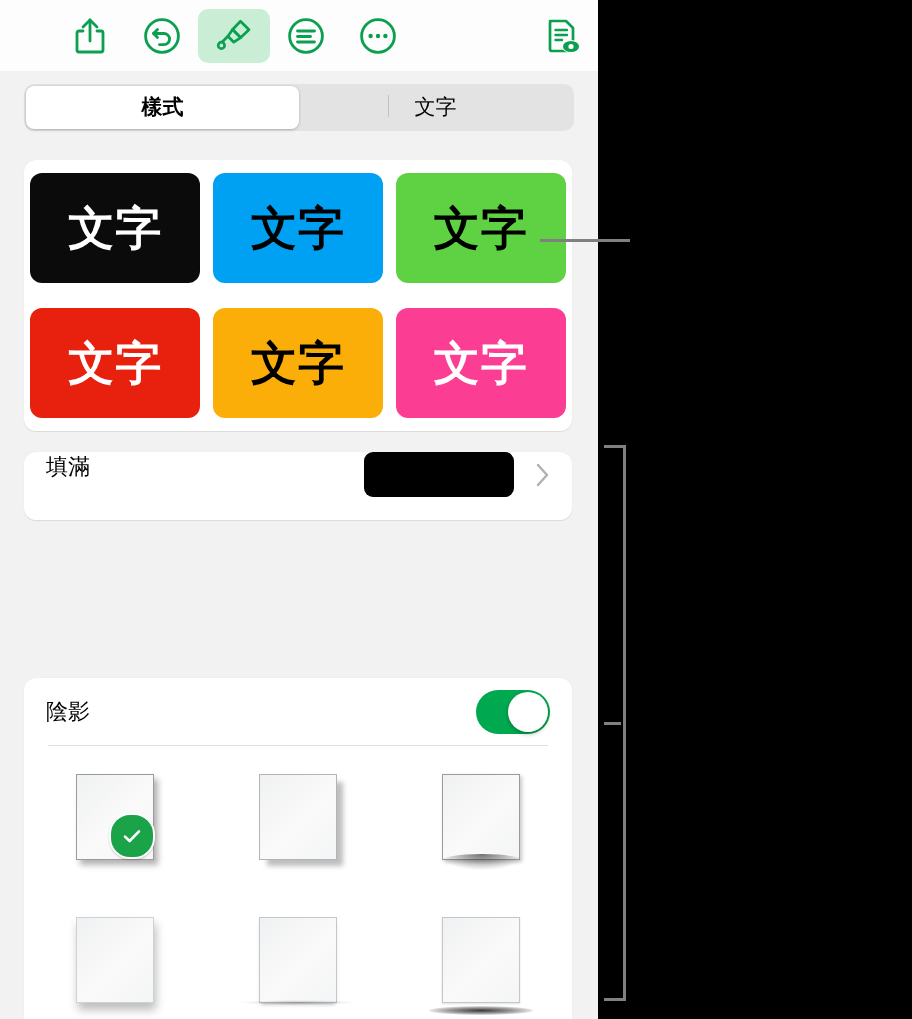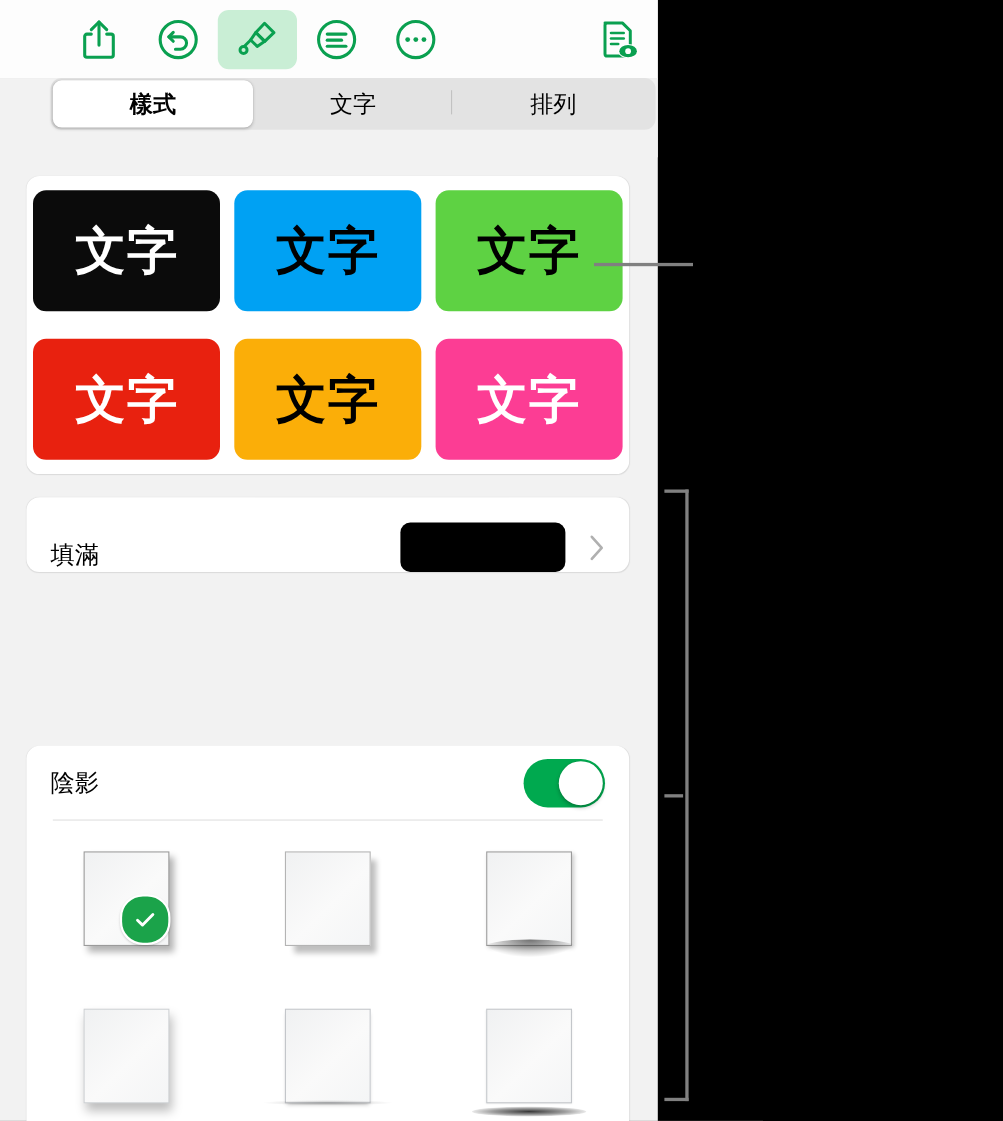--- a/index.html
+++ b/index.html
@@ -30,23 +30,22 @@
     background:transparent;
   }
   .tb-btn.sel{background:#c9eed5;}
   .tb-btn svg{display:block;}
   #tb-spacer-l{width:54px;}
   #tb-gap{flex:1 1 auto;}
 
   
   #segwrap{
     position:absolute;left:0;top:71px;width:598px;height:72px;
-    display:flex;justify-content:center;
+    display:flex;align-items:center;justify-content:center;
     background:#f2f2f2;
-    padding-left:22px;
   }
   #segment{
     width:550px;height:47px;border-radius:10px;
     background:#e3e3e3;
     display:flex;align-items:center;
     position:relative;
     padding:2px;box-sizing:border-box;
   }
   .seg{
     flex:1 1 0;height:43px;border-radius:8px;
@@ -83,21 +82,21 @@
     width:170px;height:110px;border-radius:12px;
     display:flex;align-items:center;justify-content:center;
     font-size:46px;font-weight:700;letter-spacing:1px;
     line-height:1;
   }
 
   
   #fillcard{top:452px;height:68px;}
   .row{
     position:relative;width:100%;height:100%;
-    display:flex;align-items:flex-end;
+    display:flex;align-items:flex-start;
     box-sizing:border-box;padding:0 22px;
   }
   .row-label{font-size:22px;color:#000;}
   .row-right{margin-left:auto;display:flex;align-items:center;}
   #fillswatch{
     width:150px;height:45px;border-radius:9px;background:#000;
   }
   #fill-chevron{
     margin-left:22px;width:14px;height:24px;
     display:flex;align-items:center;justify-content:center;
@@ -263,21 +262,20 @@
           <circle cx="29" cy="30.5" r="2.6" fill="#ffffff"></circle>
         </svg>
       </span>
     </div>
   </div>
 
   <div id="segwrap">
     <div id="segment">
       <div class="seg active">樣式</div>
       <div class="seg">文字</div>
-      <div class="seg">排列</div>
       <div class="seg-div" style="left:364px;"></div>
     </div>
   </div>
 
   <div id="stylecard" class="card">
     <div id="stylegrid">
       <div class="swatch" style="background:#0b0b0b;color:#ffffff;">文字</div>
       <div class="swatch" style="background:#00a1f3;color:#000000;">文字</div>
       <div class="swatch" style="background:#5ed243;color:#000000;">文字</div>
       <div class="swatch" style="background:#e8210f;color:#ffffff;">文字</div>

